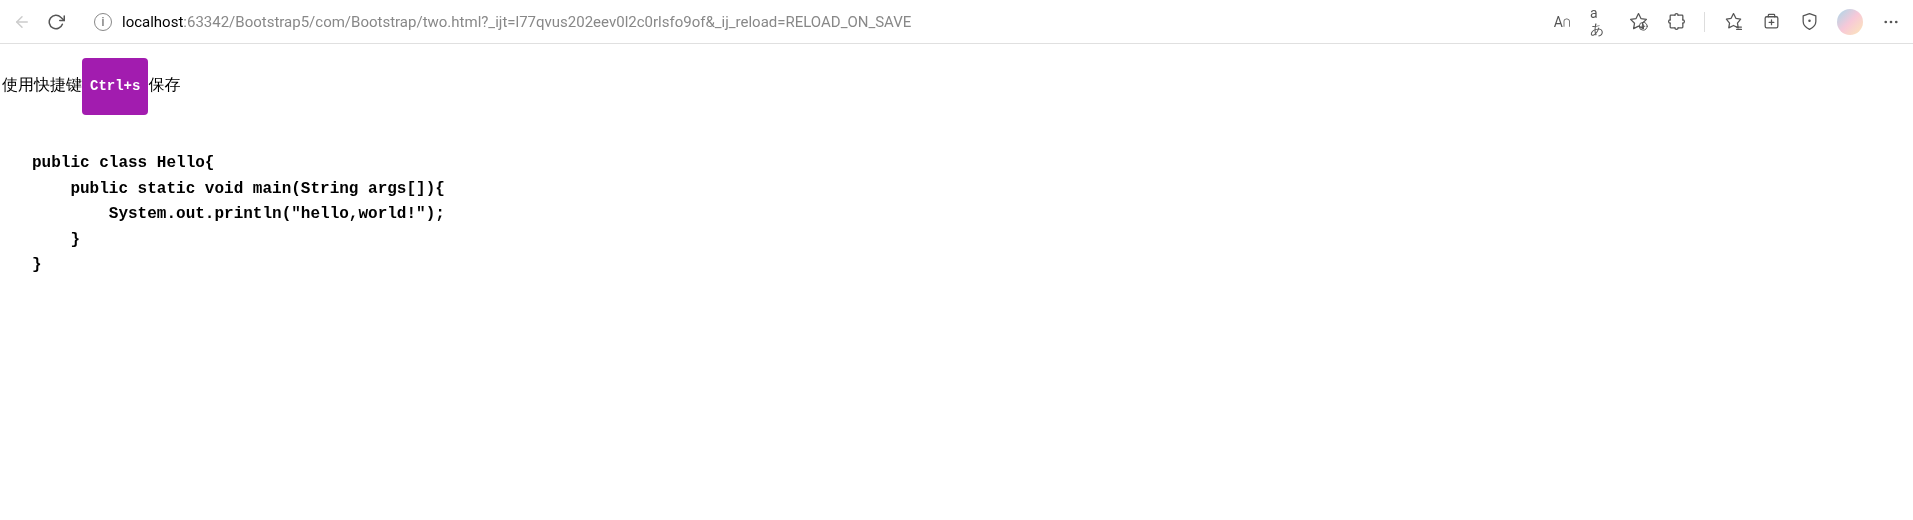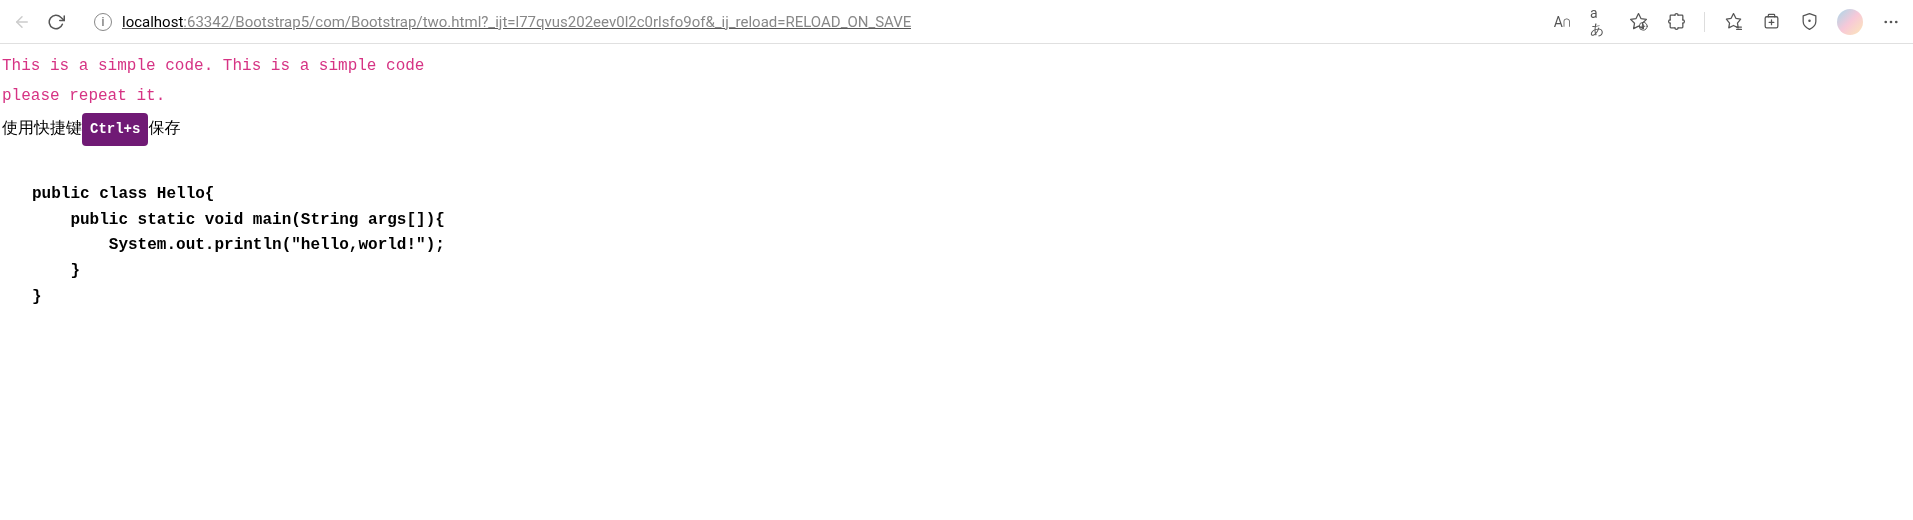--- a/index.html
+++ b/index.html
@@ -60,21 +60,20 @@
       align-items: center;
       justify-content: center;
       font-size: 12px;
       color: #555;
       flex-shrink: 0;
     }
     .url-text {
       color: #555;
       white-space: nowrap;
       overflow: hidden;
-      text-decoration: underline;
     }
     .url-host {
       color: #000;
     }
     .url-path {
       color: #888;
     }
     .toolbar-actions {
       display: flex;
       align-items: center;
@@ -114,23 +113,23 @@
       margin-bottom: 4px;
     }
     .shortcut-line {
       margin-top: 4px;
       font-size: 16px;
       color: #000;
       line-height: 1.5;
     }
     .kbd {
       display: inline-block;
-      background: #701a75;
+      background: #a21caf;
       color: #fff;
-      padding: 6px 8px;
+      padding: 18px 8px;
       border-radius: 4px;
       font-family: Consolas, "Courier New", monospace;
       font-size: 14px;
       font-weight: bold;
     }
     .code-block {
       margin-top: 36px;
       margin-left: 30px;
       font-family: Consolas, "Courier New", monospace;
       font-size: 16px;
@@ -230,24 +229,20 @@
       <svg width="18" height="18" viewBox="0 0 24 24" fill="currentColor">
           <circle cx="5" cy="12" r="1.8"></circle>
           <circle cx="12" cy="12" r="1.8"></circle>
           <circle cx="19" cy="12" r="1.8"></circle>
         </svg>
     </div>
   </div>
 </div>
 
 <div class="page-content">
-  <div class="pink-text">
-    <p>This is a simple code. This is a simple code</p>
-    <p>please repeat it.</p>
-  </div>
   <div class="shortcut-line">
     <span>使用快捷键</span><span class="kbd">Ctrl+s</span><span>保存</span>
   </div>
   <div class="code-block">public class Hello{
     public static void main(String args[]){
         System.out.println("hello,world!");
     }
 }</div>
 </div>
 

